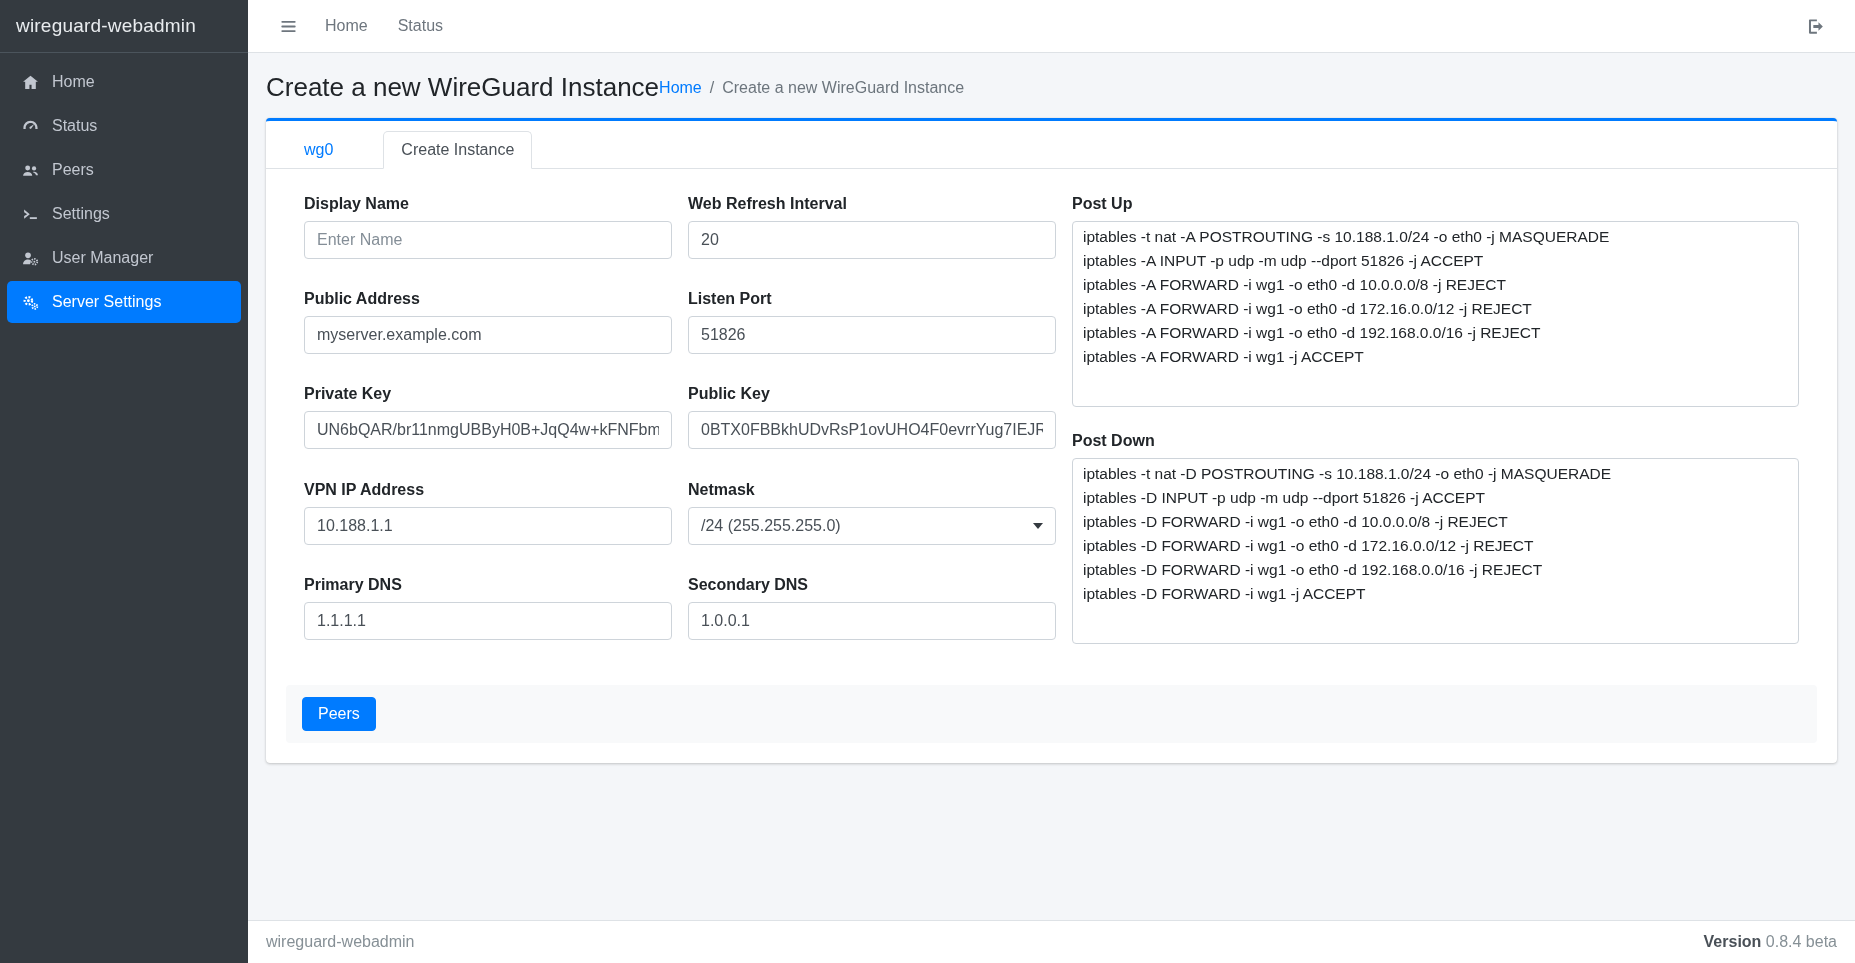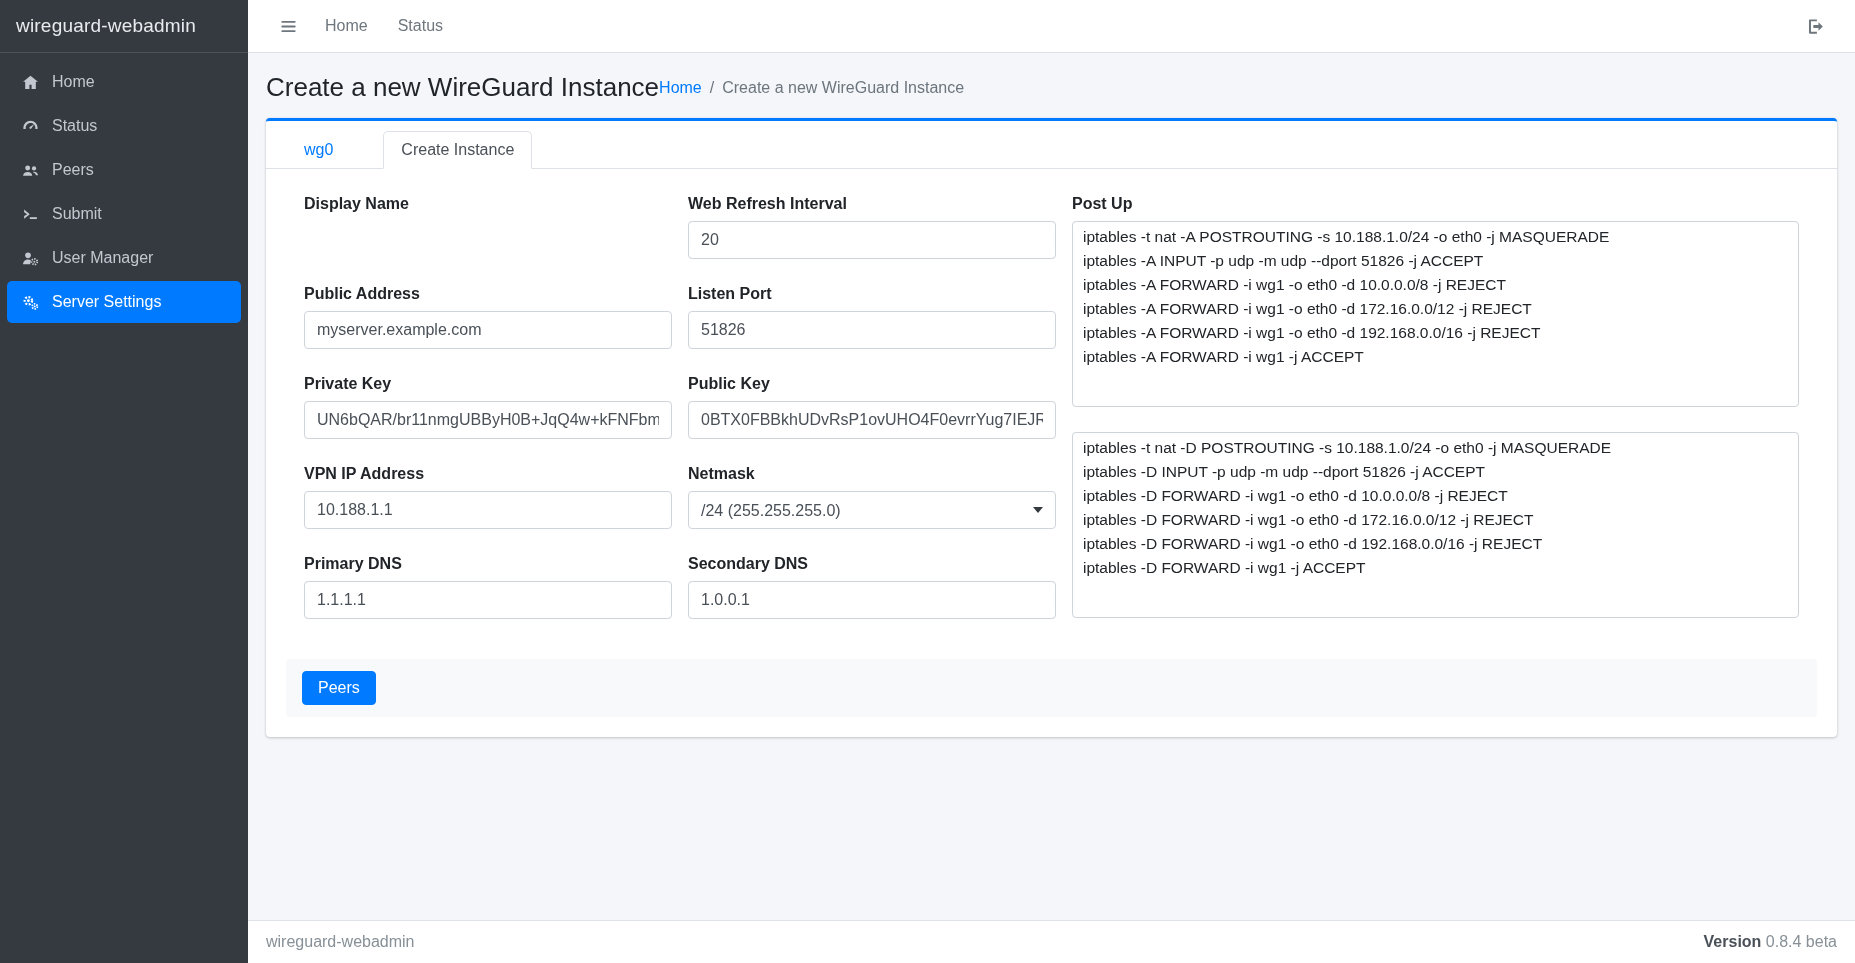--- a/index.html
+++ b/index.html
@@ -198,21 +198,21 @@
       <span>Peers</span>
     </div>
 
     <div class="menu-item">
       <span class="mi-icon">
         <svg viewBox="0 0 24 24" width="17" height="17">
             <path d="M3 5l8 6.5L3 18v-3.8l4.3-2.7L3 8.8z"></path>
             <rect x="11" y="15.8" width="10" height="2.6"></rect>
           </svg>
       </span>
-      <span>Submit</span>
+      <span>Settings</span>
     </div>
 
     <div class="menu-item">
       <span class="mi-icon">
         <svg viewBox="0 0 24 24" width="17" height="17">
             <circle cx="8.5" cy="7.5" r="4"></circle>
             <path d="M1.5 20c0-3.9 3.2-6.5 7-6.5 1.6 0 3 .4 4.2 1.2L11.5 20z"></path>
             <circle cx="17.5" cy="16.5" r="4" fill="none" stroke="currentColor" stroke-width="2.6" stroke-dasharray="2 1.6"></circle>
             <circle cx="17.5" cy="16.5" r="1.4"></circle>
           </svg>
@@ -269,37 +269,39 @@
       <div class="tabs-bar">
         <div class="tab link">wg0</div>
         <div class="tab active">Create Instance</div>
       </div>
 
       <div class="tab-content">
         <div class="form-grid">
 
           <div class="form-group">
             <label>Display Name</label>
+            <input class="form-control" type="text" placeholder="Enter Name" style="">
           </div>
           <div class="form-group">
             <label>Web Refresh Interval</label>
             <input class="form-control" type="text" value="20" style="">
           </div>
 
           <div class="fg-col3">
             <div class="form-group">
               <label>Post Up</label>
               <textarea class="cmdbox" wrap="off" spellcheck="false" style="">iptables -t nat -A POSTROUTING -s 10.188.1.0/24 -o eth0 -j MASQUERADE
 iptables -A INPUT -p udp -m udp --dport 51826 -j ACCEPT
 iptables -A FORWARD -i wg1 -o eth0 -d 10.0.0.0/8 -j REJECT
 iptables -A FORWARD -i wg1 -o eth0 -d 172.16.0.0/12 -j REJECT
 iptables -A FORWARD -i wg1 -o eth0 -d 192.168.0.0/16 -j REJECT
 iptables -A FORWARD -i wg1 -j ACCEPT</textarea>
             </div>
             <div class="form-group pd-gap">
+              <label>Post Down</label>
               <textarea class="cmdbox" wrap="off" spellcheck="false" style="">iptables -t nat -D POSTROUTING -s 10.188.1.0/24 -o eth0 -j MASQUERADE
 iptables -D INPUT -p udp -m udp --dport 51826 -j ACCEPT
 iptables -D FORWARD -i wg1 -o eth0 -d 10.0.0.0/8 -j REJECT
 iptables -D FORWARD -i wg1 -o eth0 -d 172.16.0.0/12 -j REJECT
 iptables -D FORWARD -i wg1 -o eth0 -d 192.168.0.0/16 -j REJECT
 iptables -D FORWARD -i wg1 -j ACCEPT</textarea>
             </div>
           </div>
 
           <div class="form-group">

